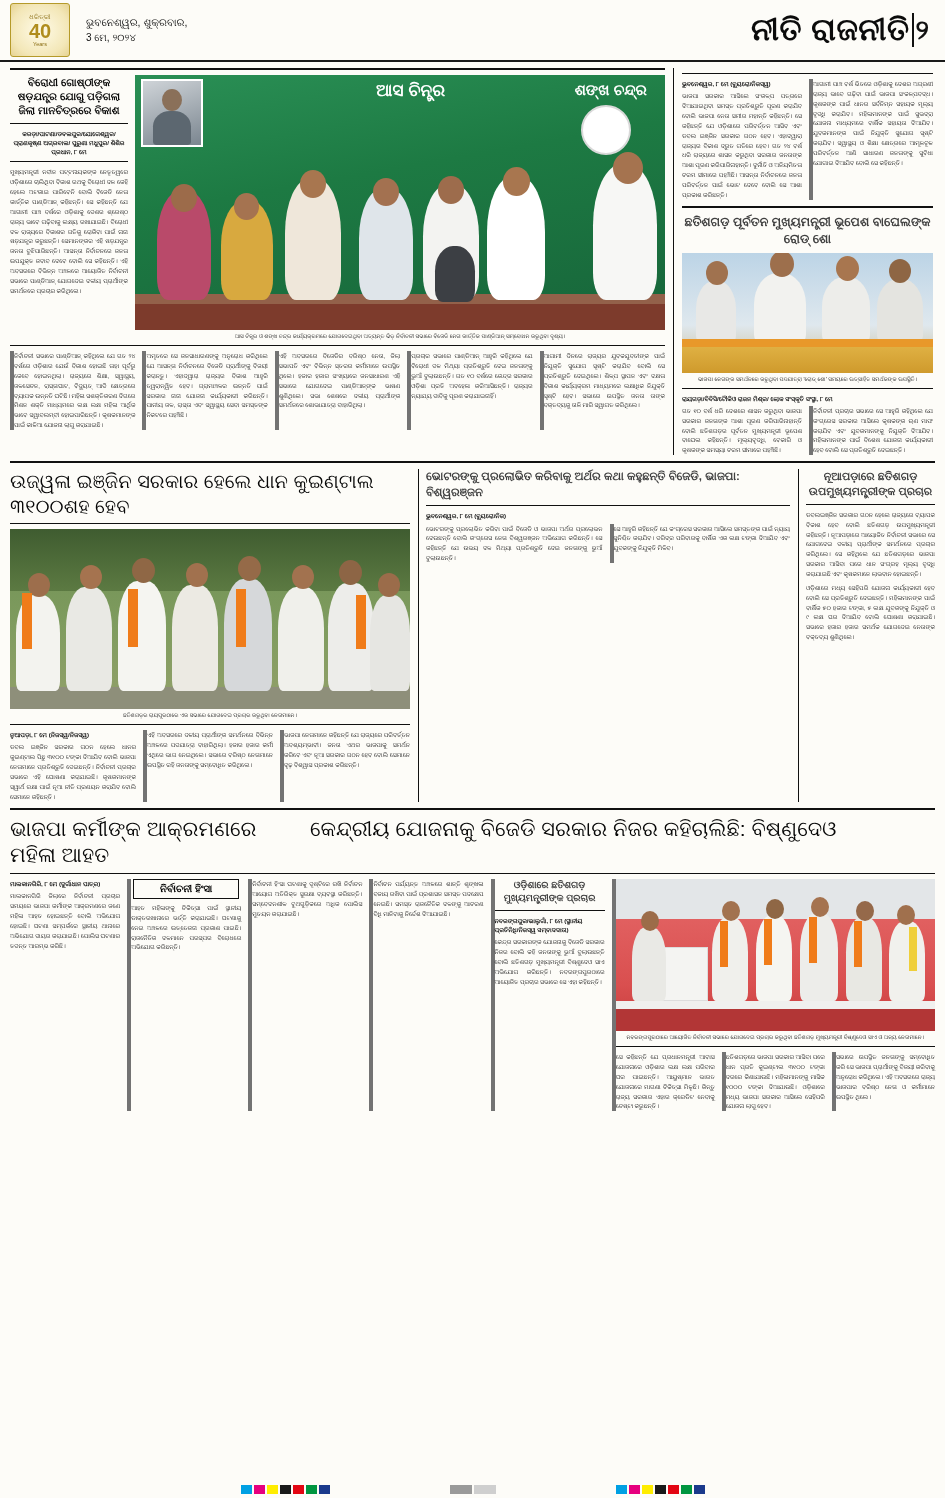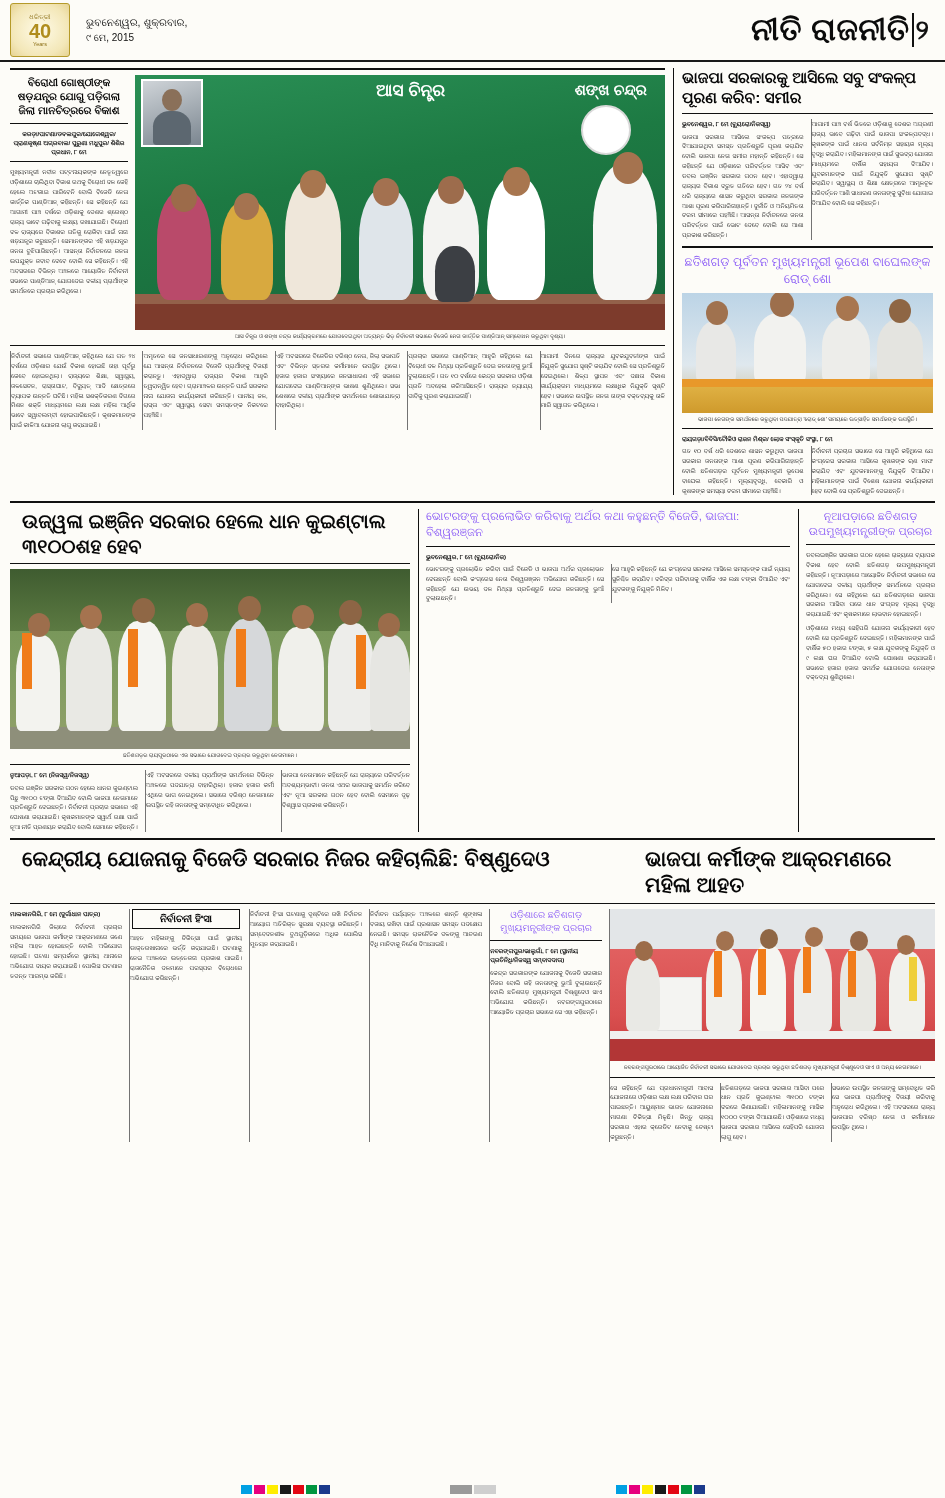--- a/index.html
+++ b/index.html
@@ -106,21 +106,21 @@
     line-height: 1.5;
     margin-bottom: 3px;
   }
   .caption {
     font-size: 5.6px;
     text-align: center;
     color: #222;
     line-height: 1.45;
     padding: 2px 3px 0 3px;
   }
-  .vline { border-left: 1px solid #737373; }
+  .vline { border-left: 4px solid #737373; }
 
   
   .content {
     position: relative;
     padding: 6px 10px 0 10px;
     box-sizing: border-box;
   }
   .top-zone { display: flex; gap: 8px; }
   .left-zone { width: 655px; flex: 0 0 655px; }
   .right-zone { width: 260px; flex: 0 0 260px; border-left: 1px solid #111; padding-left: 8px; box-sizing: border-box; }
@@ -153,31 +153,30 @@
     position: relative;
     overflow: hidden;
     background: #cfd8d0;
   }
   .photo .sky { position: absolute; inset: 0; }
   .ph-people { position: absolute; bottom: 0; left: 0; right: 0; height: 52%; }
   .blob { position: absolute; border-radius: 45% 45% 20% 20%; }
 
   .mini-head {
     font-size: 9.6px;
-    font-weight: normal;
+    font-weight: bold;
     text-align: center;
     line-height: 1.35;
-    color: #8b5cf6;
+    color: #404040;
   }
   .band-head {
     font-size: 21px;
-    font-weight: bold;
+    font-weight: normal;
     color: #070707;
     line-height: 1.25;
-    margin-left: 12px;
   }
 
   .footer-marks {
     position: absolute;
     bottom: 4px;
     left: 0;
     right: 0;
     display: flex;
     justify-content: center;
     gap: 120px;
@@ -195,21 +194,21 @@
 <div class="page">
 
   <div class="masthead">
     <div class="logo-badge">
       <div class="logo-top">ଧରିତ୍ରୀ</div>
       <div class="logo-num">40</div>
       <div class="logo-sub">Years</div>
     </div>
     <div class="mast-mid">
       <div class="mast-place">ଭୁବନେଶ୍ୱର, ଶୁକ୍ରବାର,</div>
-      <div class="mast-date">୯ ମେ, 2015</div>
+      <div class="mast-date">3 ମେ, ୨୦୨୪</div>
     </div>
     <div class="mast-right">
       <div class="section-title">ନୀତି ରାଜନୀତି</div>
       <div class="page-sep"></div>
       <div class="page-num">୨</div>
     </div>
   </div>
 
   <div class="content">
 
@@ -272,21 +271,20 @@
         <div style="display:flex;gap:7px;">
           <div style="flex:1;" class="body-col vline">ନିର୍ବାଚନୀ ସଭାରେ ପାଣ୍ଡିଆନ୍ କହିଥିଲେ ଯେ ଗତ ୨୪ ବର୍ଷରେ ଓଡ଼ିଶାର ଯେଉଁ ବିକାଶ ହୋଇଛି ତାହା ପୂର୍ବରୁ କେବେ ହୋଇନଥିଲା। ରାଜ୍ୟରେ ଶିକ୍ଷା, ସ୍ୱାସ୍ଥ୍ୟ, ଜଳସେଚନ, ରାସ୍ତାଘାଟ, ବିଦ୍ୟୁତ୍ ଆଦି କ୍ଷେତ୍ରରେ ବ୍ୟାପକ ଉନ୍ନତି ଘଟିଛି। ମହିଳା ସଶକ୍ତିକରଣ ଦିଗରେ ମିଶନ ଶକ୍ତି ମାଧ୍ୟମରେ ଲକ୍ଷ ଲକ୍ଷ ମହିଳା ଆର୍ଥିକ ଭାବେ ସ୍ୱାବଲମ୍ବୀ ହୋଇପାରିଛନ୍ତି। କୃଷକମାନଙ୍କ ପାଇଁ କାଳିଆ ଯୋଜନା ଲାଗୁ କରାଯାଇଛି।</div>
           <div style="flex:1;" class="body-col vline">ଅମୃତରେ ସେ ଜନସାଧାରଣଙ୍କୁ ଅନୁରୋଧ କରିଥିଲେ ଯେ ଆସନ୍ତା ନିର୍ବାଚନରେ ବିଜେଡି ପ୍ରାର୍ଥୀଙ୍କୁ ବିଜୟୀ କରାନ୍ତୁ। ଏହାଦ୍ୱାରା ରାଜ୍ୟର ବିକାଶ ଆହୁରି ତ୍ୱରାନ୍ୱିତ ହେବ। ଗ୍ରାମାଞ୍ଚଳର ଉନ୍ନତି ପାଇଁ ସରକାର ନାନା ଯୋଜନା କାର୍ଯ୍ୟକାରୀ କରିଛନ୍ତି। ପାନୀୟ ଜଳ, ରାସ୍ତା ଏବଂ ସ୍ୱାସ୍ଥ୍ୟ ସେବା ସମସ୍ତଙ୍କ ନିକଟରେ ପହଞ୍ଚିଛି।</div>
           <div style="flex:1;" class="body-col vline">ଏହି ଅବସରରେ ବିଜେଡିର ବରିଷ୍ଠ ନେତା, ଜିଲା ସଭାପତି ଏବଂ ବିଭିନ୍ନ ସ୍ତରର କର୍ମୀମାନେ ଉପସ୍ଥିତ ଥିଲେ। ହଜାର ହଜାର ସଂଖ୍ୟାରେ ଜନସାଧାରଣ ଏହି ସଭାରେ ଯୋଗଦେଇ ପାଣ୍ଡିଆନ୍ଙ୍କ ଭାଷଣ ଶୁଣିଥିଲେ। ସଭା ଶେଷରେ ଦଳୀୟ ପ୍ରାର୍ଥୀଙ୍କ ସମର୍ଥନରେ ଶୋଭାଯାତ୍ରା ବାହାରିଥିଲା।</div>
           <div style="flex:1;" class="body-col vline">ପ୍ରଚାର ସଭାରେ ପାଣ୍ଡିଆନ୍ ଆହୁରି କହିଥିଲେ ଯେ ବିରୋଧୀ ଦଳ ମିଥ୍ୟା ପ୍ରତିଶ୍ରୁତି ଦେଇ ଜନତାଙ୍କୁ ଭୁଆଁ ବୁଲାଉଛନ୍ତି। ଗତ ୧୦ ବର୍ଷରେ କେନ୍ଦ୍ର ସରକାର ଓଡ଼ିଶା ପ୍ରତି ଅବହେଳା କରିଆସିଛନ୍ତି। ରାଜ୍ୟର ନ୍ୟାଯ୍ୟ ଦାବିକୁ ପୂରଣ କରାଯାଇନାହିଁ।</div>
           <div style="flex:1;" class="body-col vline">ଆଗାମୀ ଦିନରେ ରାଜ୍ୟର ଯୁବକଯୁବତୀଙ୍କ ପାଇଁ ନିଯୁକ୍ତି ସୁଯୋଗ ସୃଷ୍ଟି କରାଯିବ ବୋଲି ସେ ପ୍ରତିଶ୍ରୁତି ଦେଇଥିଲେ। ଶିଳ୍ପ ସ୍ଥାପନ ଏବଂ ଦକ୍ଷତା ବିକାଶ କାର୍ଯ୍ୟକ୍ରମ ମାଧ୍ୟମରେ ଲକ୍ଷାଧିକ ନିଯୁକ୍ତି ସୃଷ୍ଟି ହେବ। ସଭାରେ ଉପସ୍ଥିତ ଜନତା ତାଙ୍କ ବକ୍ତବ୍ୟକୁ ତାଳି ମାରି ସ୍ୱାଗତ କରିଥିଲେ।</div>
         </div>
       </div>
 
       <div class="right-zone">
-        <div class="right-head">ଭାଜପା ସରକାରକୁ ଆସିଲେ ସବୁ ସଂକଳ୍ପ ପୂରଣ କରିବ: ସମୀର</div>
         <div class="hr-thin"></div>
         <div style="display:flex;gap:7px;">
           <div style="flex:1;">
             <div class="byline" style="text-align:left;">ଭୁବନେଶ୍ୱର, ୮ ମେ (ବ୍ୟୁରୋ/ନିଜସ୍ୱ)</div>
             <div class="body-col">ଭାଜପା ସରକାର ଆସିଲେ ସଂକଳ୍ପ ପତ୍ରରେ ଦିଆଯାଇଥିବା ସମସ୍ତ ପ୍ରତିଶ୍ରୁତି ପୂରଣ କରାଯିବ ବୋଲି ଭାଜପା ନେତା ସମୀର ମହାନ୍ତି କହିଛନ୍ତି। ସେ କହିଛନ୍ତି ଯେ ଓଡ଼ିଶାରେ ପରିବର୍ତ୍ତନ ଆସିବ ଏବଂ ଡବଲ ଇଞ୍ଜିନ ସରକାର ଗଠନ ହେବ। ଏହାଦ୍ୱାରା ରାଜ୍ୟର ବିକାଶ ଦ୍ରୁତ ଗତିରେ ହେବ। ଗତ ୨୪ ବର୍ଷ ଧରି ରାଜ୍ୟରେ ଶାସନ କରୁଥିବା ସରକାର ଜନତାଙ୍କ ଆଶା ପୂରଣ କରିପାରିନାହାନ୍ତି। ଦୁର୍ନୀତି ଓ ଅନିୟମିତତା ଚରମ ସୀମାରେ ପହଞ୍ଚିଛି। ଆସନ୍ତା ନିର୍ବାଚନରେ ଜନତା ପରିବର୍ତ୍ତନ ପାଇଁ ଭୋଟ ଦେବେ ବୋଲି ସେ ଆଶା ପ୍ରକାଶ କରିଛନ୍ତି।</div>
           </div>
           <div style="flex:1;" class="body-col vline">ଆଗାମୀ ପାଞ୍ଚ ବର୍ଷ ଭିତରେ ଓଡ଼ିଶାକୁ ଦେଶର ଅଗ୍ରଣୀ ରାଜ୍ୟ ଭାବେ ଗଢ଼ିବା ପାଇଁ ଭାଜପା ସଂକଳ୍ପବଦ୍ଧ। କୃଷକଙ୍କ ପାଇଁ ଧାନର ସର୍ବନିମ୍ନ ସହାୟକ ମୂଲ୍ୟ ବୃଦ୍ଧି କରାଯିବ। ମହିଳାମାନଙ୍କ ପାଇଁ ସୁଭଦ୍ରା ଯୋଜନା ମାଧ୍ୟମରେ ବାର୍ଷିକ ସହାୟତା ଦିଆଯିବ। ଯୁବକମାନଙ୍କ ପାଇଁ ନିଯୁକ୍ତି ସୁଯୋଗ ସୃଷ୍ଟି କରାଯିବ। ସ୍ୱାସ୍ଥ୍ୟ ଓ ଶିକ୍ଷା କ୍ଷେତ୍ରରେ ଆମୂଳଚୂଳ ପରିବର୍ତ୍ତନ ଆଣି ସାଧାରଣ ଜନତାଙ୍କୁ ସୁବିଧା ଯୋଗାଇ ଦିଆଯିବ ବୋଲି ସେ କହିଛନ୍ତି।</div>
         </div>
 
         <div class="hr-thick"></div>
@@ -375,22 +373,22 @@
         <div class="hr-thin"></div>
         <div class="body-col">ଡବଲଇଞ୍ଜିନ ସରକାର ଗଠନ ହେଲେ ରାଜ୍ୟରେ ବ୍ୟାପକ ବିକାଶ ହେବ ବୋଲି ଛତିଶଗଡ଼ ଉପମୁଖ୍ୟମନ୍ତ୍ରୀ କହିଛନ୍ତି। ନୂଆପଡ଼ାରେ ଆୟୋଜିତ ନିର୍ବାଚନୀ ସଭାରେ ସେ ଯୋଗଦେଇ ଦଳୀୟ ପ୍ରାର୍ଥୀଙ୍କ ସମର୍ଥନରେ ପ୍ରଚାର କରିଥିଲେ। ସେ କହିଥିଲେ ଯେ ଛତିଶଗଡ଼ରେ ଭାଜପା ସରକାର ଆସିବା ପରେ ଧାନ ସଂଗ୍ରହ ମୂଲ୍ୟ ବୃଦ୍ଧି କରାଯାଇଛି ଏବଂ କୃଷକମାନେ ଲାଭବାନ ହୋଇଛନ୍ତି।</div>
         <div class="body-col" style="margin-top:4px;">ଓଡ଼ିଶାରେ ମଧ୍ୟ ସେହିପରି ଯୋଜନା କାର୍ଯ୍ୟକାରୀ ହେବ ବୋଲି ସେ ପ୍ରତିଶ୍ରୁତି ଦେଇଛନ୍ତି। ମହିଳାମାନଙ୍କ ପାଇଁ ବାର୍ଷିକ ୫୦ ହଜାର ଟଙ୍କା, ୫ ଲକ୍ଷ ଯୁବକଙ୍କୁ ନିଯୁକ୍ତି ଓ ୯ ଲକ୍ଷ ଘର ଦିଆଯିବ ବୋଲି ଘୋଷଣା କରାଯାଇଛି। ସଭାରେ ହଜାର ହଜାର ସମର୍ଥକ ଯୋଗଦେଇ ନେତାଙ୍କ ବକ୍ତବ୍ୟ ଶୁଣିଥିଲେ।</div>
       </div>
     </div>
 
     <div class="hr-thick" style="margin-top:6px;"></div>
 
     <div>
       <div style="display:flex;gap:10px;align-items:flex-start;">
+        <div style="width:290px;flex:0 0 290px;" class="band-head">ଭାଜପା କର୍ମୀଙ୍କ ଆକ୍ରମଣରେ ମହିଳା ଆହତ</div>
         <div style="flex:1;" class="band-head">କେନ୍ଦ୍ରୀୟ ଯୋଜନାକୁ ବିଜେଡି ସରକାର ନିଜର କହିଚାଲିଛି: ବିଷ୍ଣୁଦେଓ</div>
-        <div style="width:290px;flex:0 0 290px;" class="band-head">ଭାଜପା କର୍ମୀଙ୍କ ଆକ୍ରମଣରେ ମହିଳା ଆହତ</div>
       </div>
       <div class="hr-thin"></div>
 
       <div style="display:flex;gap:7px;">
 
         <div style="flex:1;">
           <div class="byline" style="text-align:left;">ମାଲକାନଗିରି, ୮ ମେ (ଦୁର୍ଗାଧାନ ପାତ୍ର)</div>
           <div class="body-col">ମାଲକାନଗିରି ଜିଲାରେ ନିର୍ବାଚନୀ ପ୍ରଚାର ସମୟରେ ଭାଜପା କର୍ମୀଙ୍କ ଆକ୍ରମଣରେ ଜଣେ ମହିଳା ଆହତ ହୋଇଛନ୍ତି ବୋଲି ଅଭିଯୋଗ ହୋଇଛି। ଘଟଣା ସମ୍ପର୍କରେ ସ୍ଥାନୀୟ ଥାନାରେ ଅଭିଯୋଗ ଦାୟର କରାଯାଇଛି। ପୋଲିସ ଘଟଣାର ତଦନ୍ତ ଆରମ୍ଭ କରିଛି।</div>
         </div>
 

